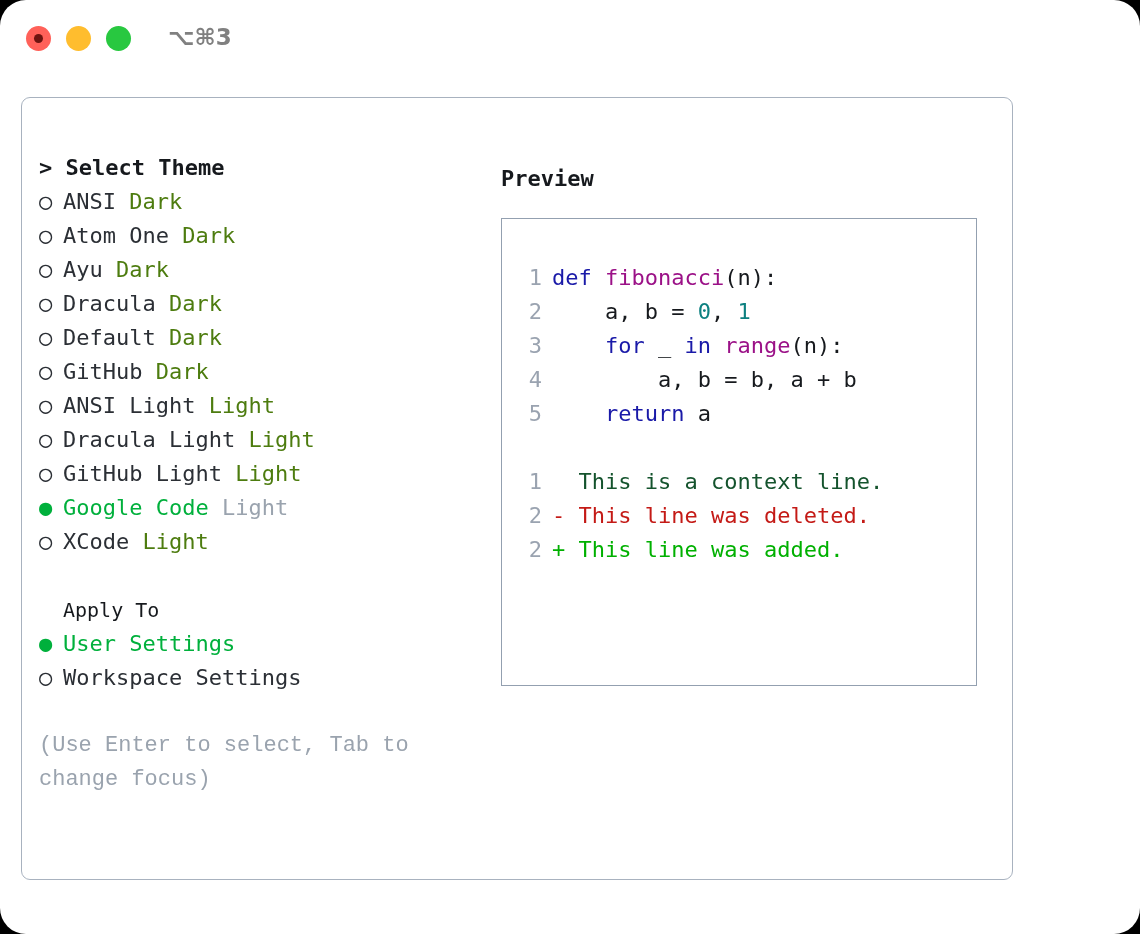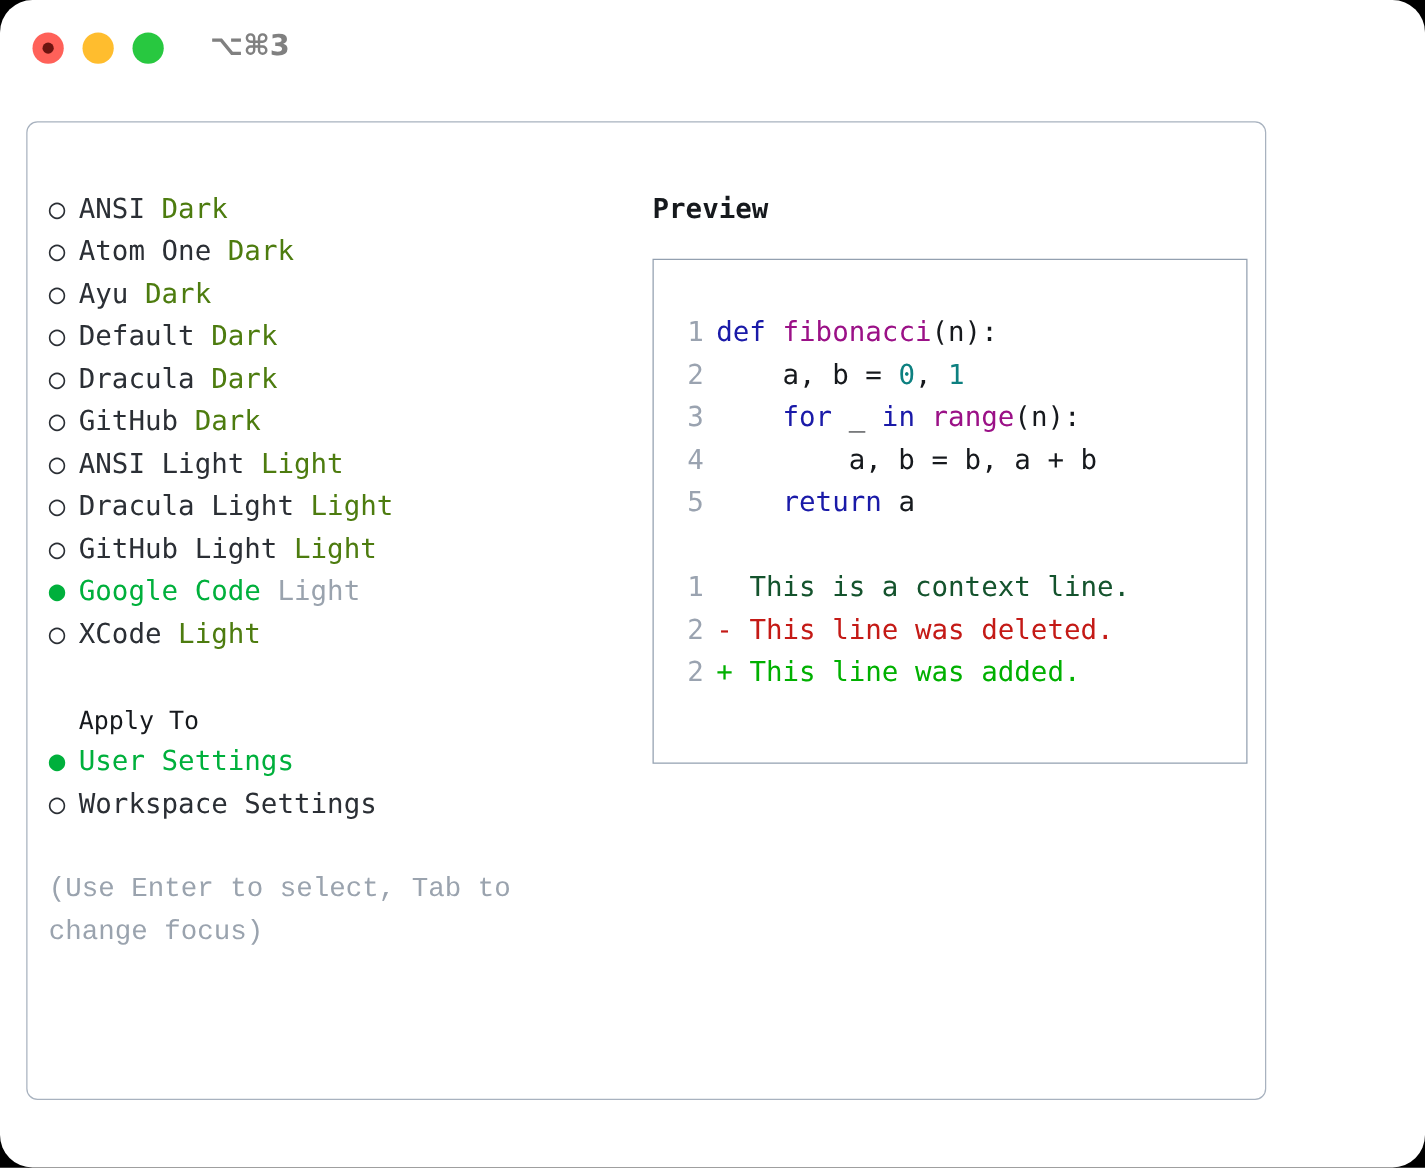--- a/index.html
+++ b/index.html
@@ -129,34 +129,33 @@
     color: #9aa3ae;
     width: 420px;
     white-space: pre-wrap;
     font-family: Liberation Mono, monospace;
   }
 
   
   #right-col {
     position: absolute;
     left: 479px;
-    top: 53px;
+    top: 64px;
     width: 500px;
-    margin-left: 21px;
   }
   #preview-title {
     font-size: 22px;
     font-weight: bold;
     color: #16191d;
     line-height: 34px;
   }
   #preview-box {
     margin-top: 22px;
     width: 476px;
-    height: 404px;
+    height: 468px;
     border: 1.6px solid #93a0b0;
     box-sizing: border-box;
     background: #ffffff;
     position: relative;
     text-decoration: underline;
   }
   #code {
     position: absolute;
     left: 14px;
     top: 42px;
@@ -189,27 +188,28 @@
     <div class="dot dot-red"></div>
     <div class="dot dot-amber"></div>
     <div class="dot dot-green"></div>
     <div id="shortcut">⌥⌘3</div>
   </div>
 
   <div id="panel">
 
     <div id="left-col">
 
+      <div id="theme-header"><span>&gt; </span><span>Select Theme</span></div>
 
       <div id="theme-list">
           <div class="row"><span class="bullet">○</span><span class="label">ANSI</span><span> </span><span class="variant">Dark</span></div>
           <div class="row"><span class="bullet">○</span><span class="label">Atom One</span><span> </span><span class="variant">Dark</span></div>
           <div class="row"><span class="bullet">○</span><span class="label">Ayu</span><span> </span><span class="variant">Dark</span></div>
+          <div class="row"><span class="bullet">○</span><span class="label">Dracula</span><span> </span><span class="variant">Dark</span></div>
           <div class="row"><span class="bullet">○</span><span class="label">Default</span><span> </span><span class="variant">Dark</span></div>
-          <div class="row"><span class="bullet">○</span><span class="label">Dracula</span><span> </span><span class="variant">Dark</span></div>
           <div class="row"><span class="bullet">○</span><span class="label">GitHub</span><span> </span><span class="variant">Dark</span></div>
           <div class="row"><span class="bullet">○</span><span class="label">ANSI Light</span><span> </span><span class="variant">Light</span></div>
           <div class="row"><span class="bullet">○</span><span class="label">Dracula Light</span><span> </span><span class="variant">Light</span></div>
           <div class="row"><span class="bullet">○</span><span class="label">GitHub Light</span><span> </span><span class="variant">Light</span></div>
           <div class="row sel"><span class="bullet on">●</span><span class="label">Google Code</span><span> </span><span class="variant">Light</span></div>
           <div class="row"><span class="bullet">○</span><span class="label">XCode</span><span> </span><span class="variant">Light</span></div>
         </div>
 
       <div id="apply-block">
         <div id="apply-header">Apply To</div>

